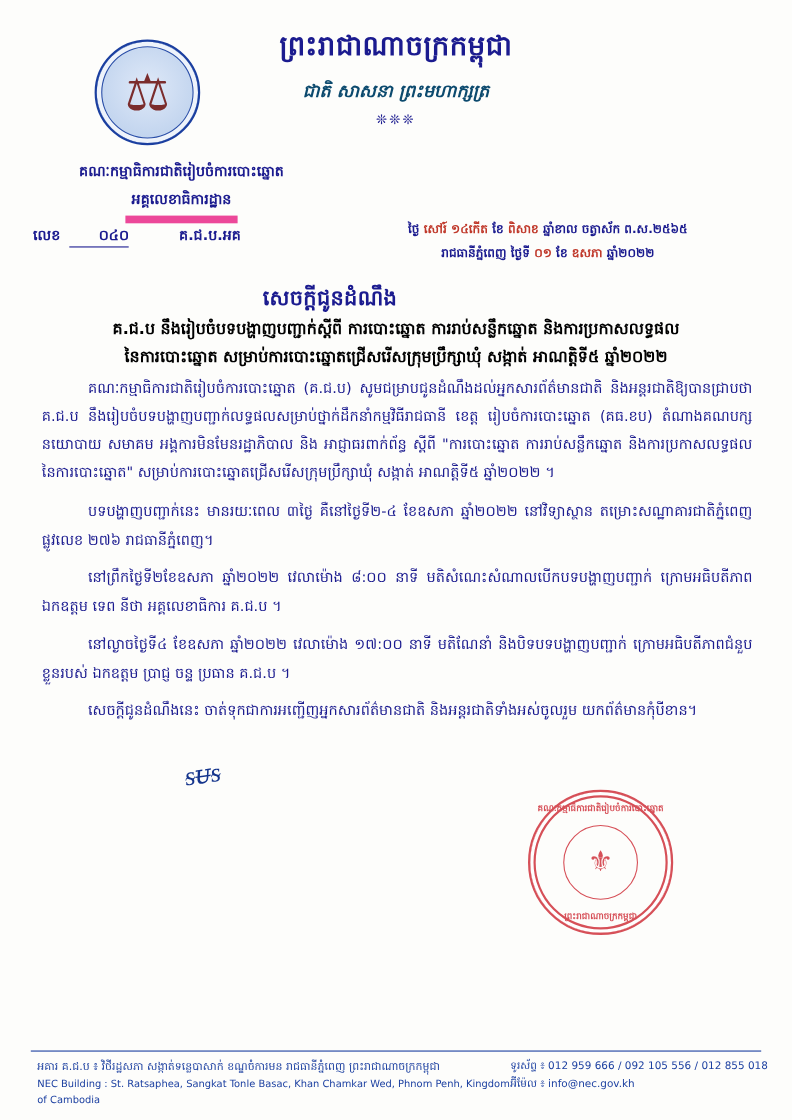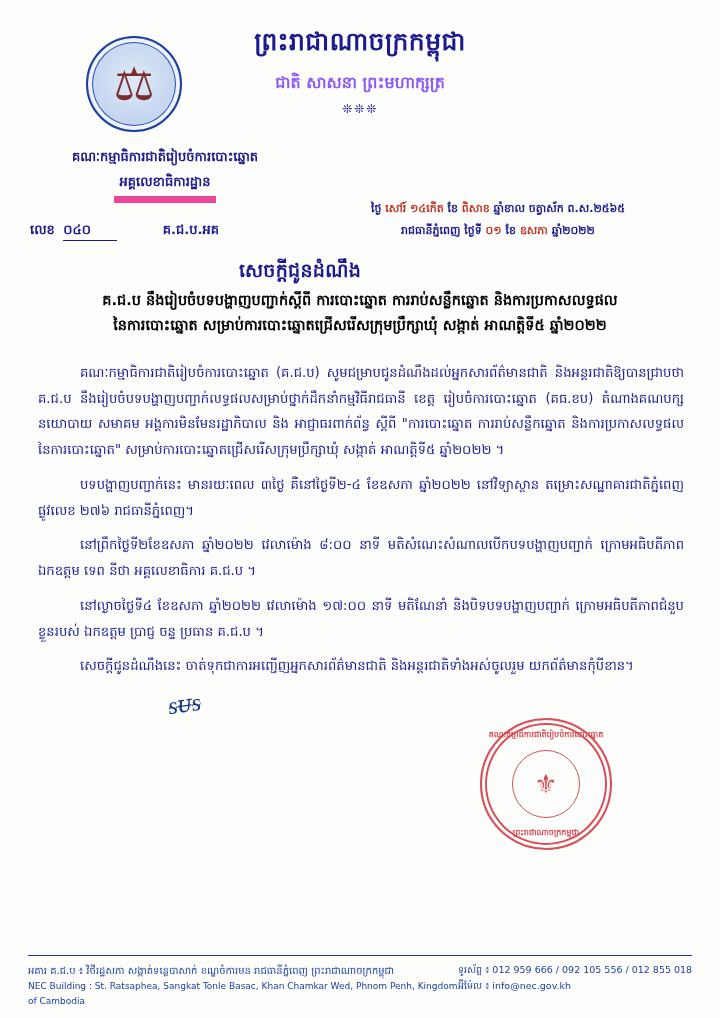--- a/index.html
+++ b/index.html
@@ -20,22 +20,23 @@
   }
   .kingdom-title .line1{
     font-size:25px;
     font-weight:bold;
     color:#1b1b8f;
     letter-spacing:.5px;
   }
   .kingdom-title .line2{
     font-size:16px;
     font-weight:bold;
-    color:#8b5cf6;
+    color:#0c4a6e;
     margin-top:10px;
+    font-style:italic;
   }
   .divider-orn{
     text-align:center;
     color:#1b1b8f;
     font-size:12px;
     margin-top:6px;
     letter-spacing:2px;
   }
 
   
@@ -76,23 +77,23 @@
     position:absolute;
     left:30px;top:205px;
     width:300px;
     font-size:13px;
     font-weight:bold;
     color:#1b1b8f;
   }
   .number-row .num{
     display:inline-block;
     min-width:54px;
-    text-align:left;
+    text-align:right;
     border-bottom:1px solid #1b1b8f;
-    margin:16px 4px;
+    margin:0 4px;
   }
   .number-row .suffix{margin-left:37px;}
 
   
   .date-block{
     position:absolute;
     right:27px;top:198px;
     width:390px;
     text-align:center;
     font-size:11px;
@@ -118,21 +119,21 @@
     text-align:center;
     font-size:14.5px;
     font-weight:bold;
     color:#000000;
     line-height:1.75;
   }
 
   
   .body{
     position:absolute;
-    left:38px;top:360px;width:646px;
+    left:38px;top:341px;width:646px;
     font-size:13.2px;
     color:#1b1b8f;
     line-height:1.95;
     text-align:justify;
   }
   .body p{margin:0 0 9px 0;text-indent:42px;}
 
   
   .signature{
     position:absolute;
@@ -173,21 +174,21 @@
 
   
   .footer-rule{
     position:absolute;
     left:28px;right:28px;top:955px;
     border-top:1.5px solid #1b3fa0;
   }
   .footer{
     position:absolute;
     left:28px;right:16px;top:962px;
-    display:flex;justify-content:flex-start;
+    display:flex;justify-content:center;
     font-size:9.5px;color:#1b3fa0;
     line-height:1.7;
   }
   .footer .left{max-width:430px;}
   .footer .right{text-align:left;}
   .footer .kh{font-size:10px;}
   .footer .en{font-size:9px;color:#1b3fa0;}
 </style>
 </head>
 <body>

